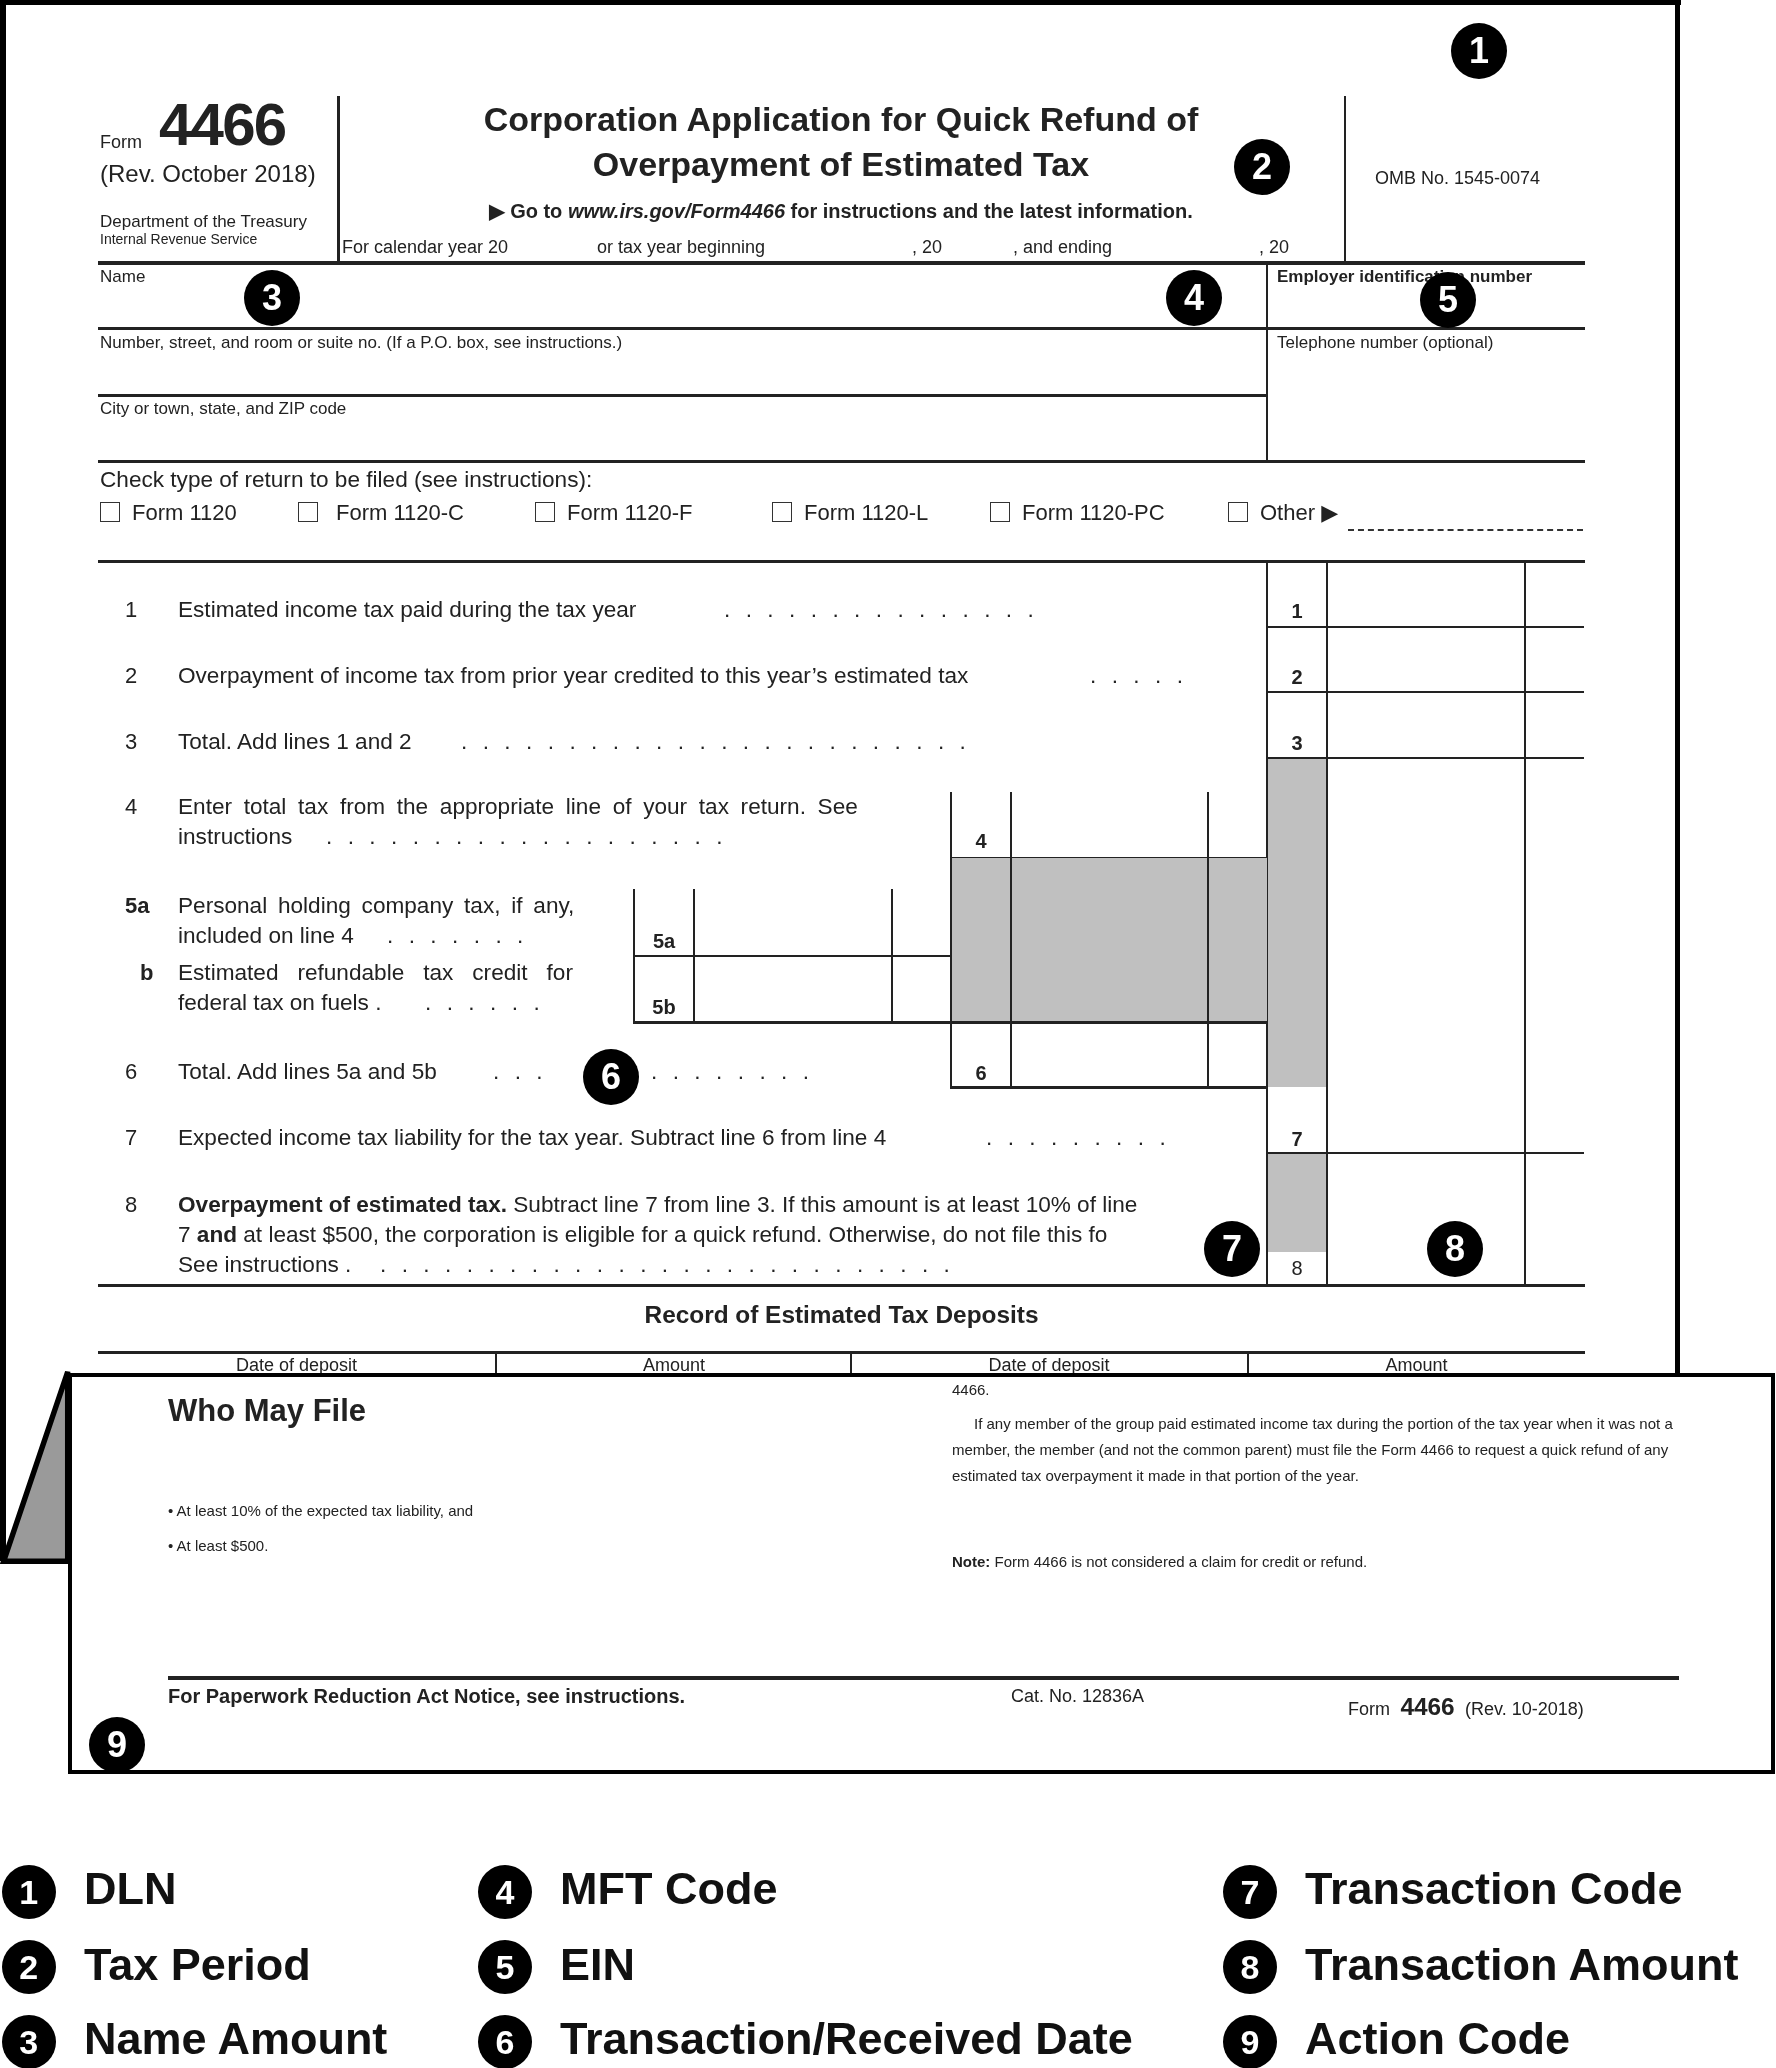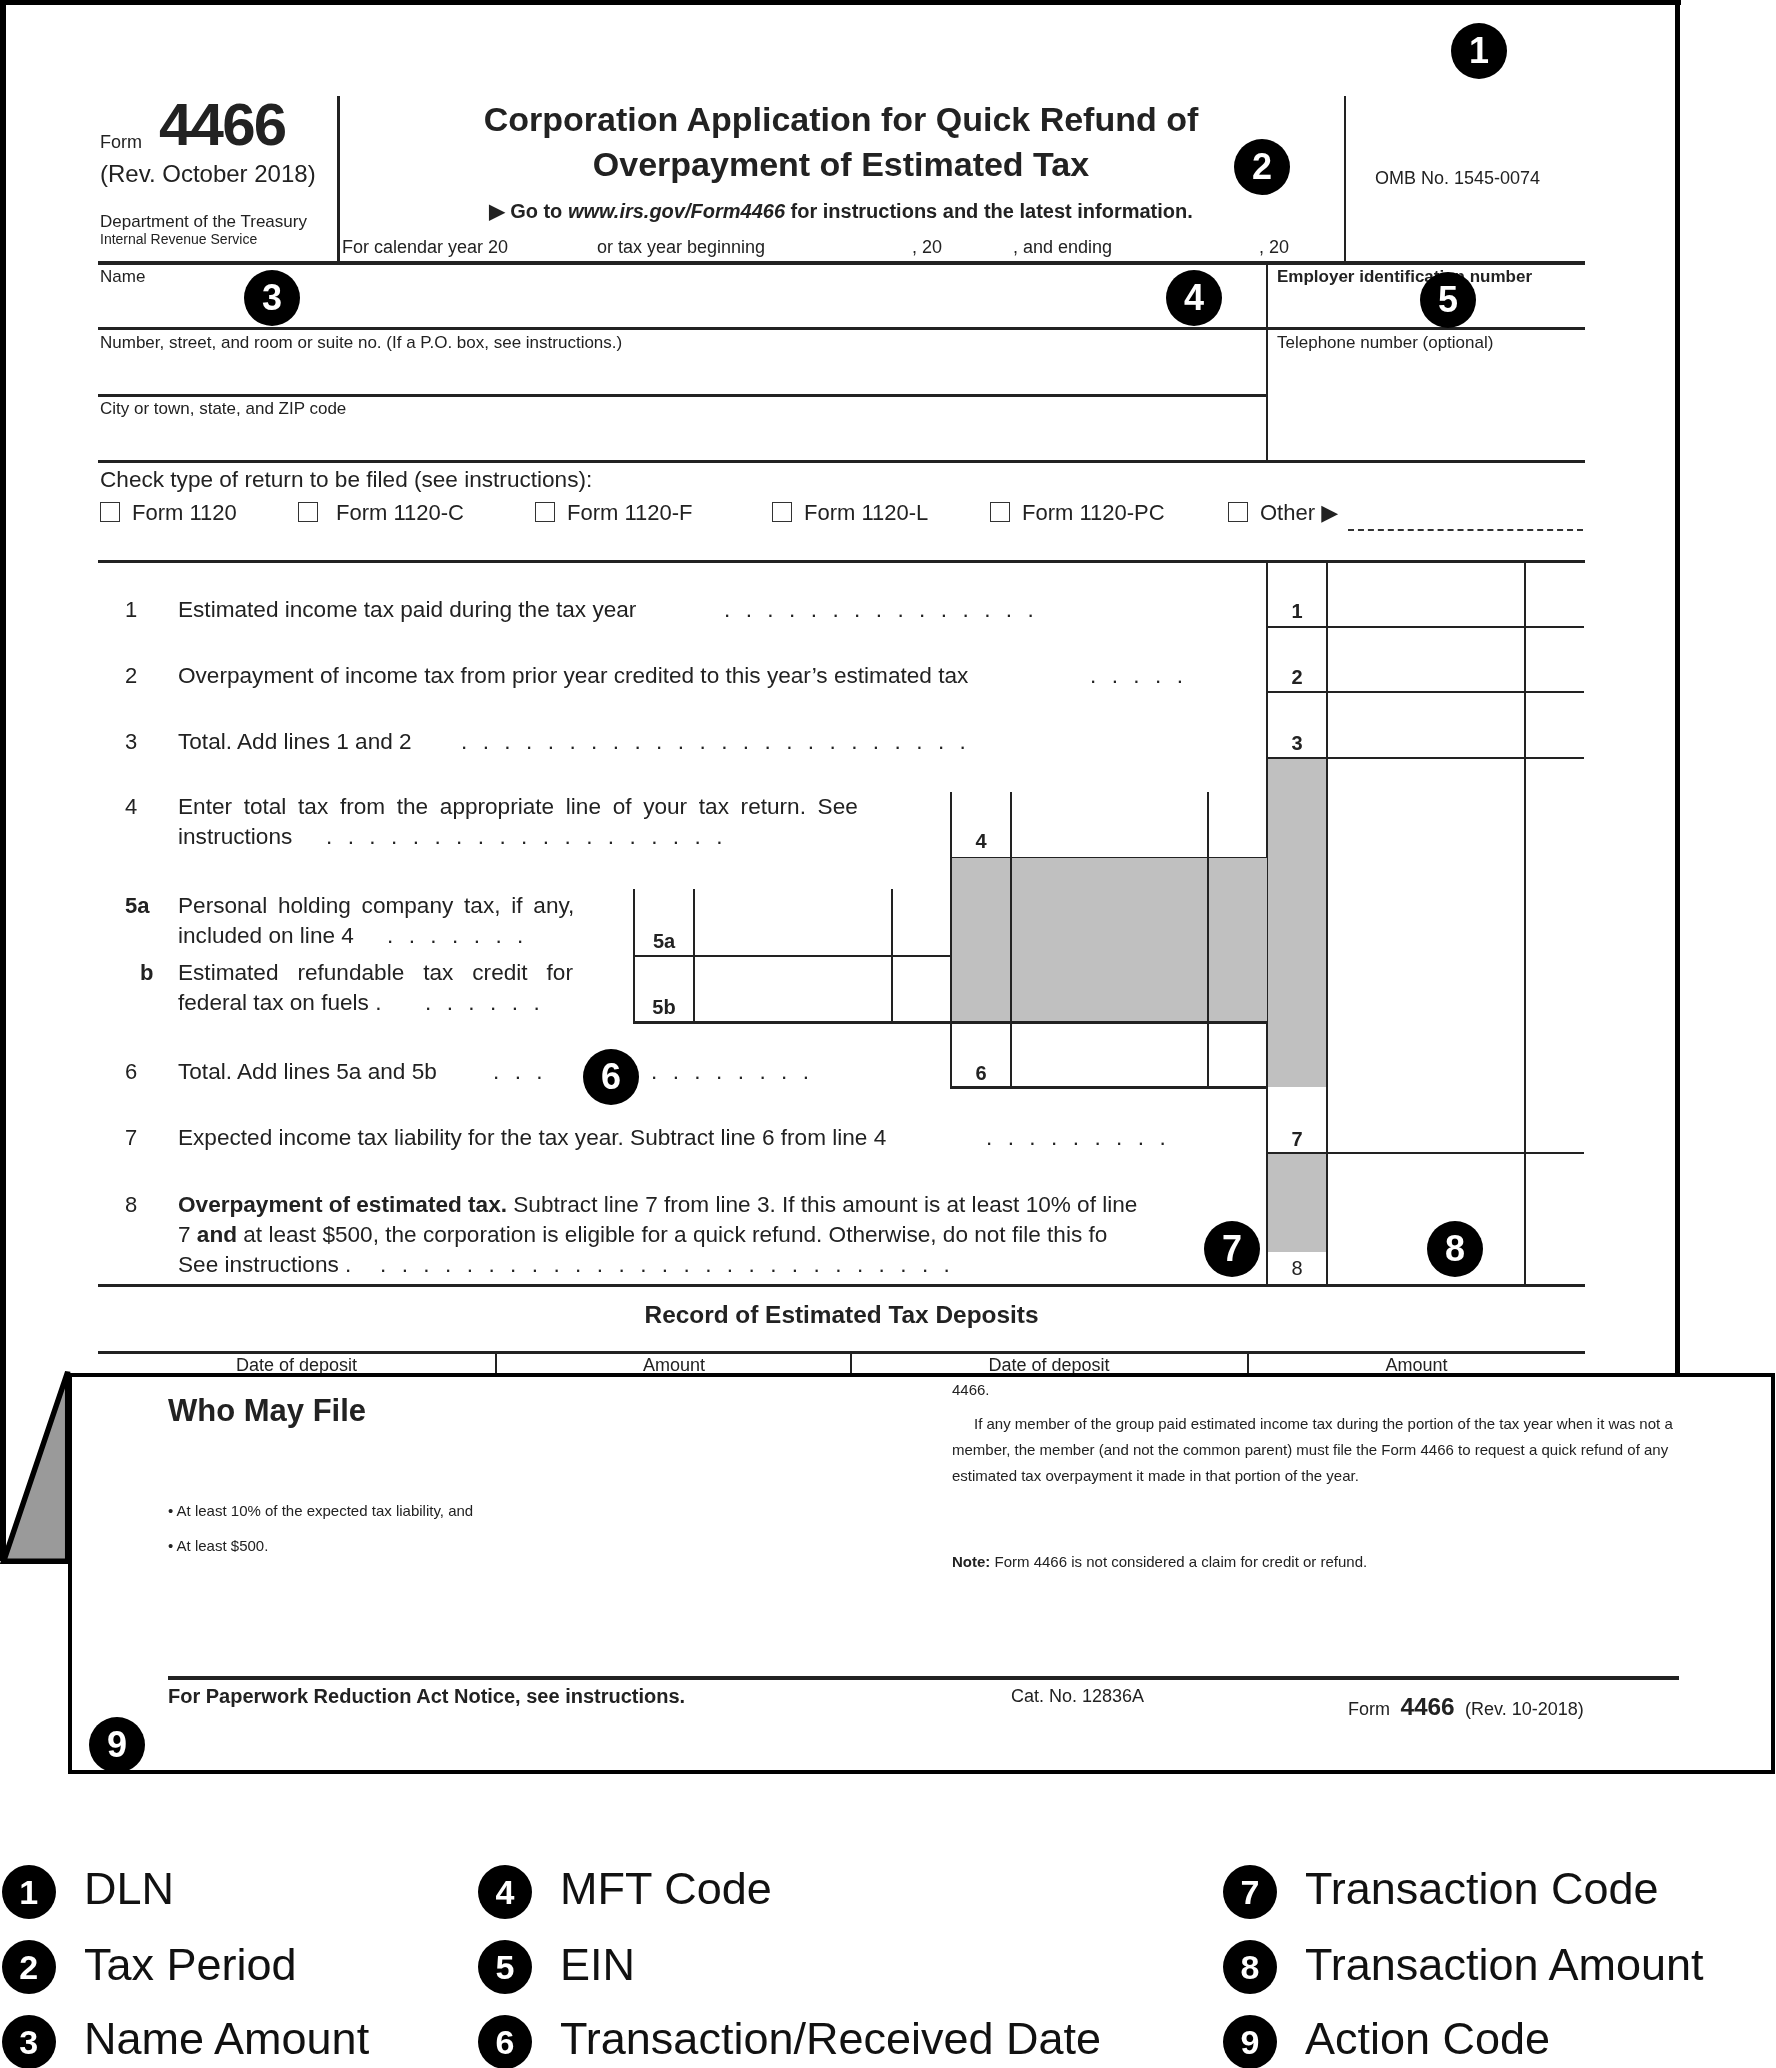--- a/index.html
+++ b/index.html
@@ -19,21 +19,21 @@
   .badge { position:absolute; width:56px; height:56px; border-radius:50%; background:#000; color:#fff;
            font-weight:bold; font-size:36px; display:flex; align-items:center; justify-content:center;
            font-family:"Liberation Sans", sans-serif; }
   .cb { position:absolute; width:20px; height:20px; border:1.8px solid #333; box-sizing:border-box; background:#fff; }
   .cb-label { position:absolute; font-size:22px; white-space:nowrap; }
   .dots { letter-spacing:15.4px; }
   .popup { position:absolute; left:68px; top:1373px; width:1707px; height:401px;
            border:4.5px solid #000; box-sizing:border-box; background:#fff; }
   .legend-badge { position:absolute; width:54px; height:54px; border-radius:50%; background:#000; color:#fff;
            font-weight:bold; font-size:34px; display:flex; align-items:center; justify-content:center; }
-  .legend-text { position:absolute; font-weight:normal; font-size:45px; white-space:nowrap; color:#111; }
+  .legend-text { position:absolute; font-weight:bold; font-size:45px; white-space:nowrap; color:#111; }
   .pop-body { font-size:15px; line-height:26px; }
 </style>
 </head>
 <body>
 
 <div class="frame-left"></div>
 <div class="abs" style="left:0;top:0;width:1681px;height:5.4px;background:#000;"></div>
 <div class="abs" style="left:1675px;top:0;width:5.4px;height:1377px;background:#000;"></div>
 
 <span class="t" style="left:100px;top:132px;font-size:18px;">Form</span>

